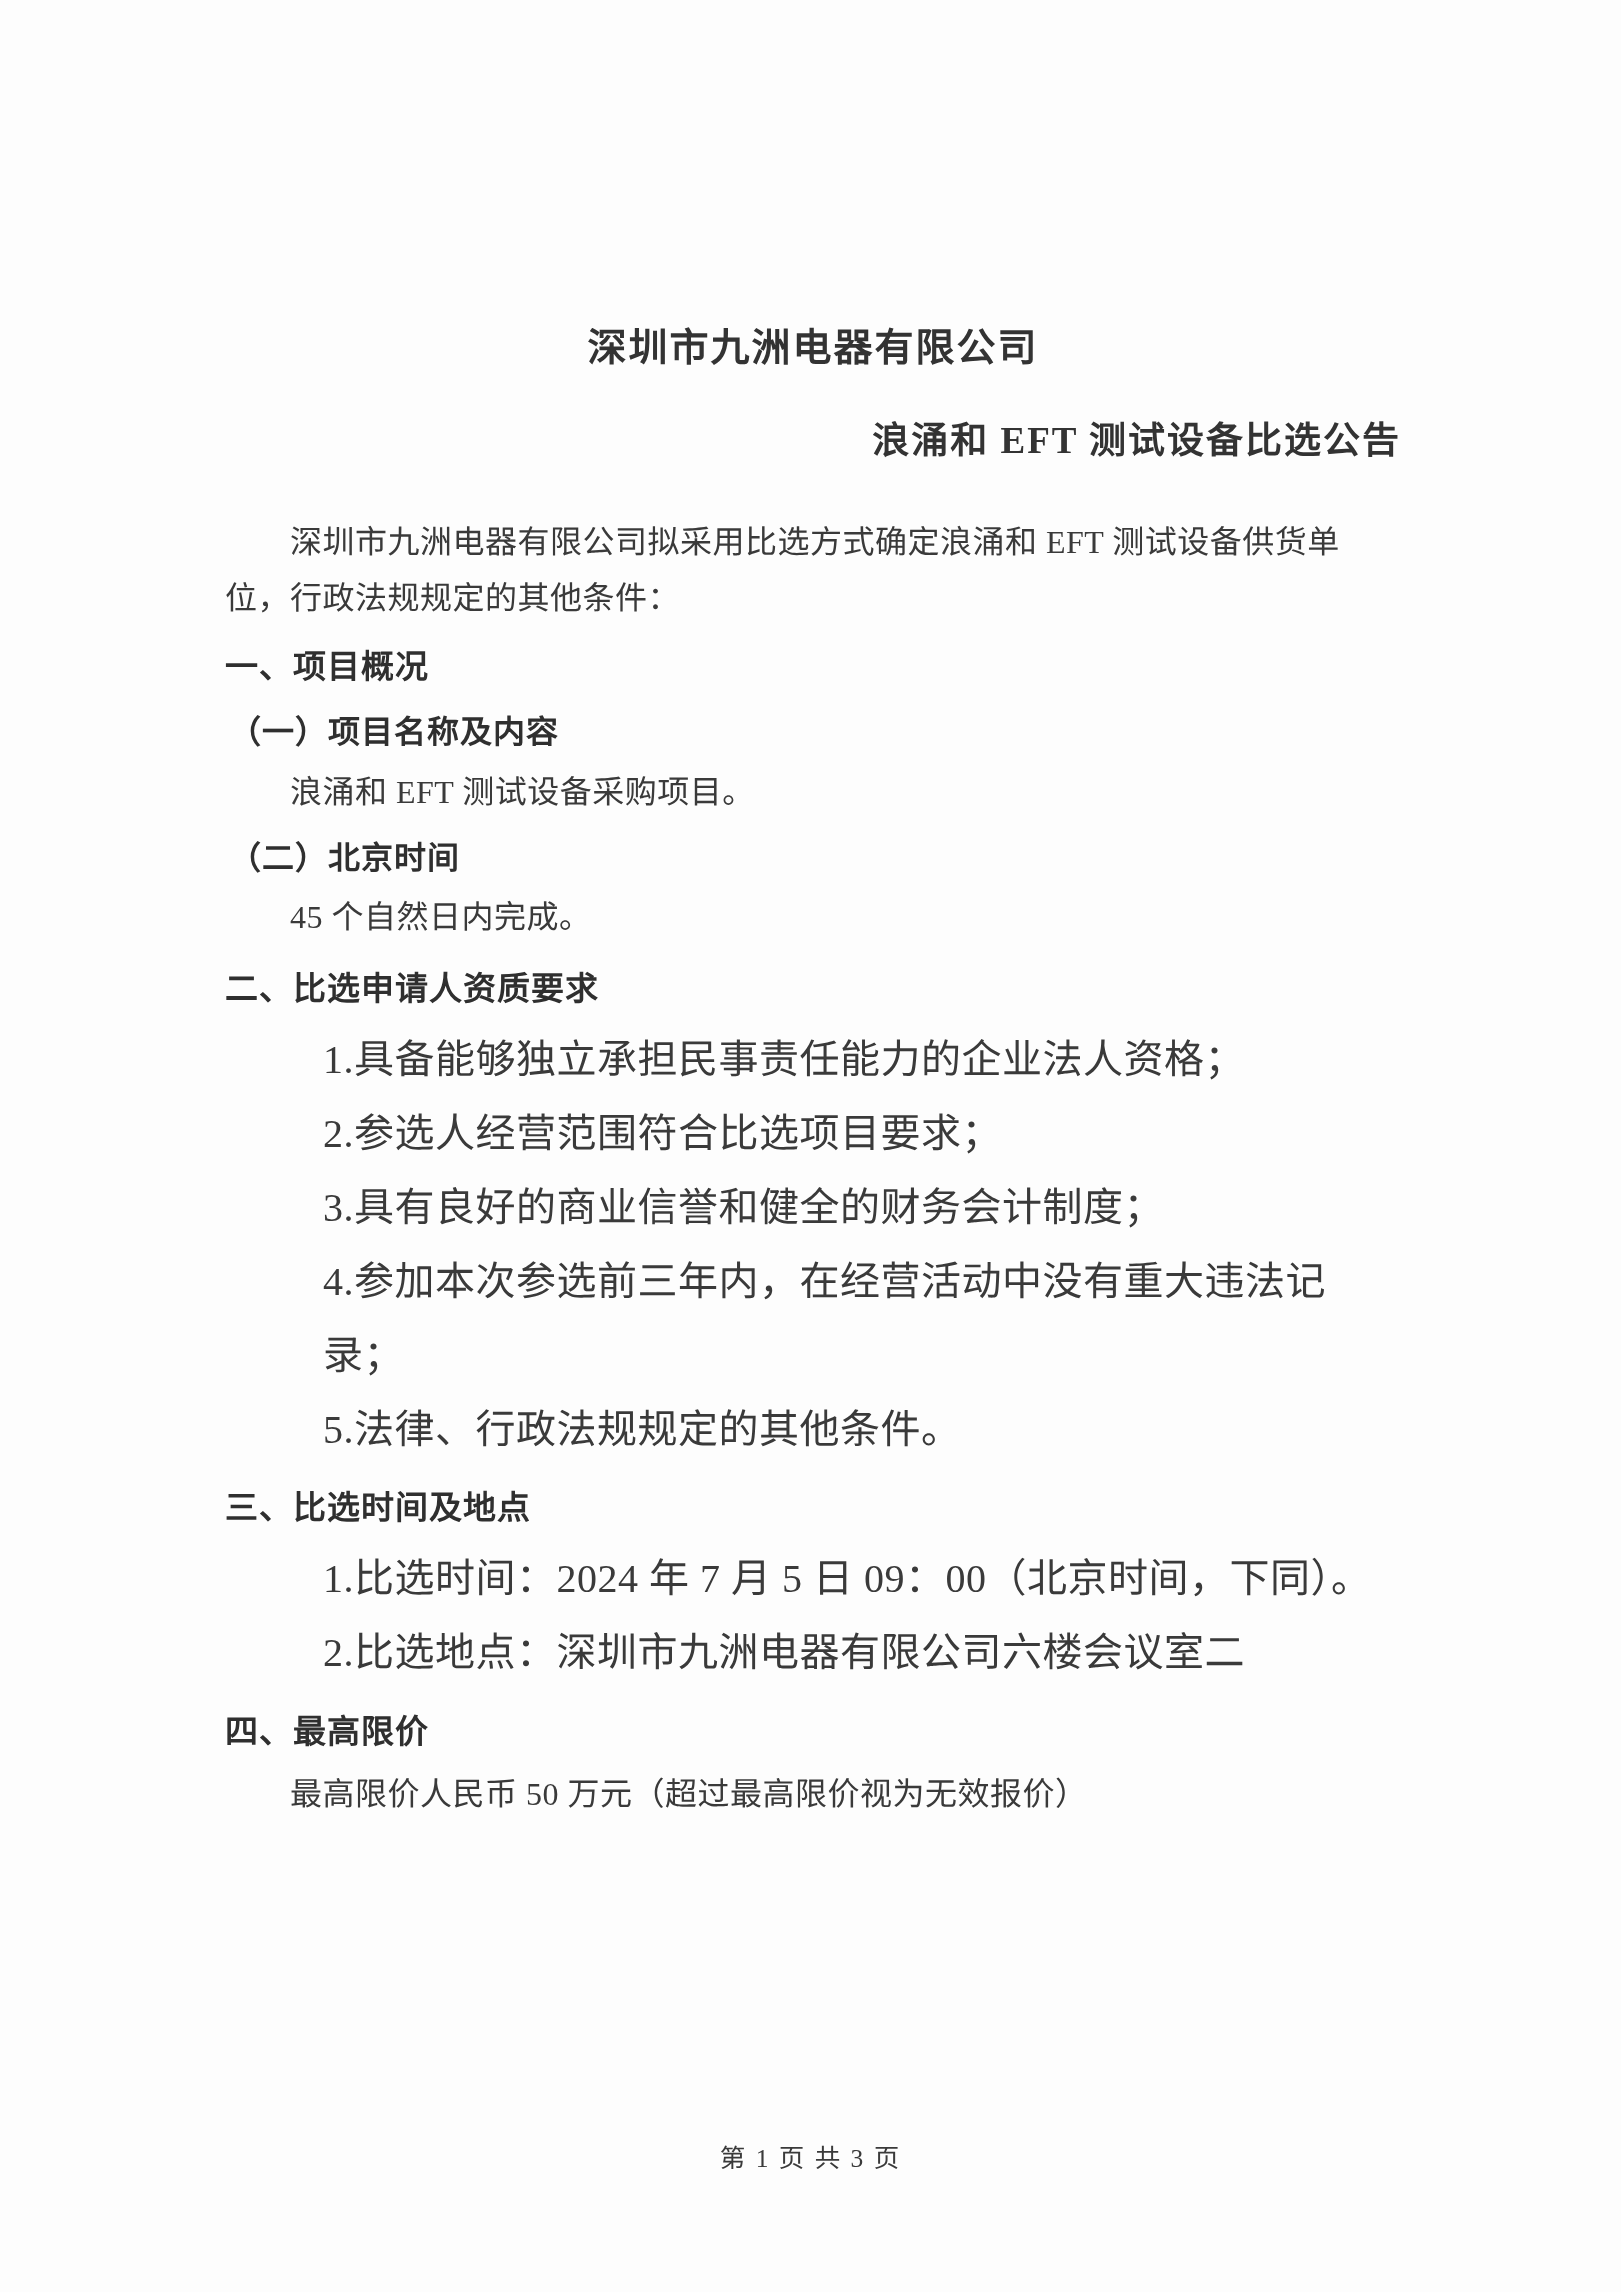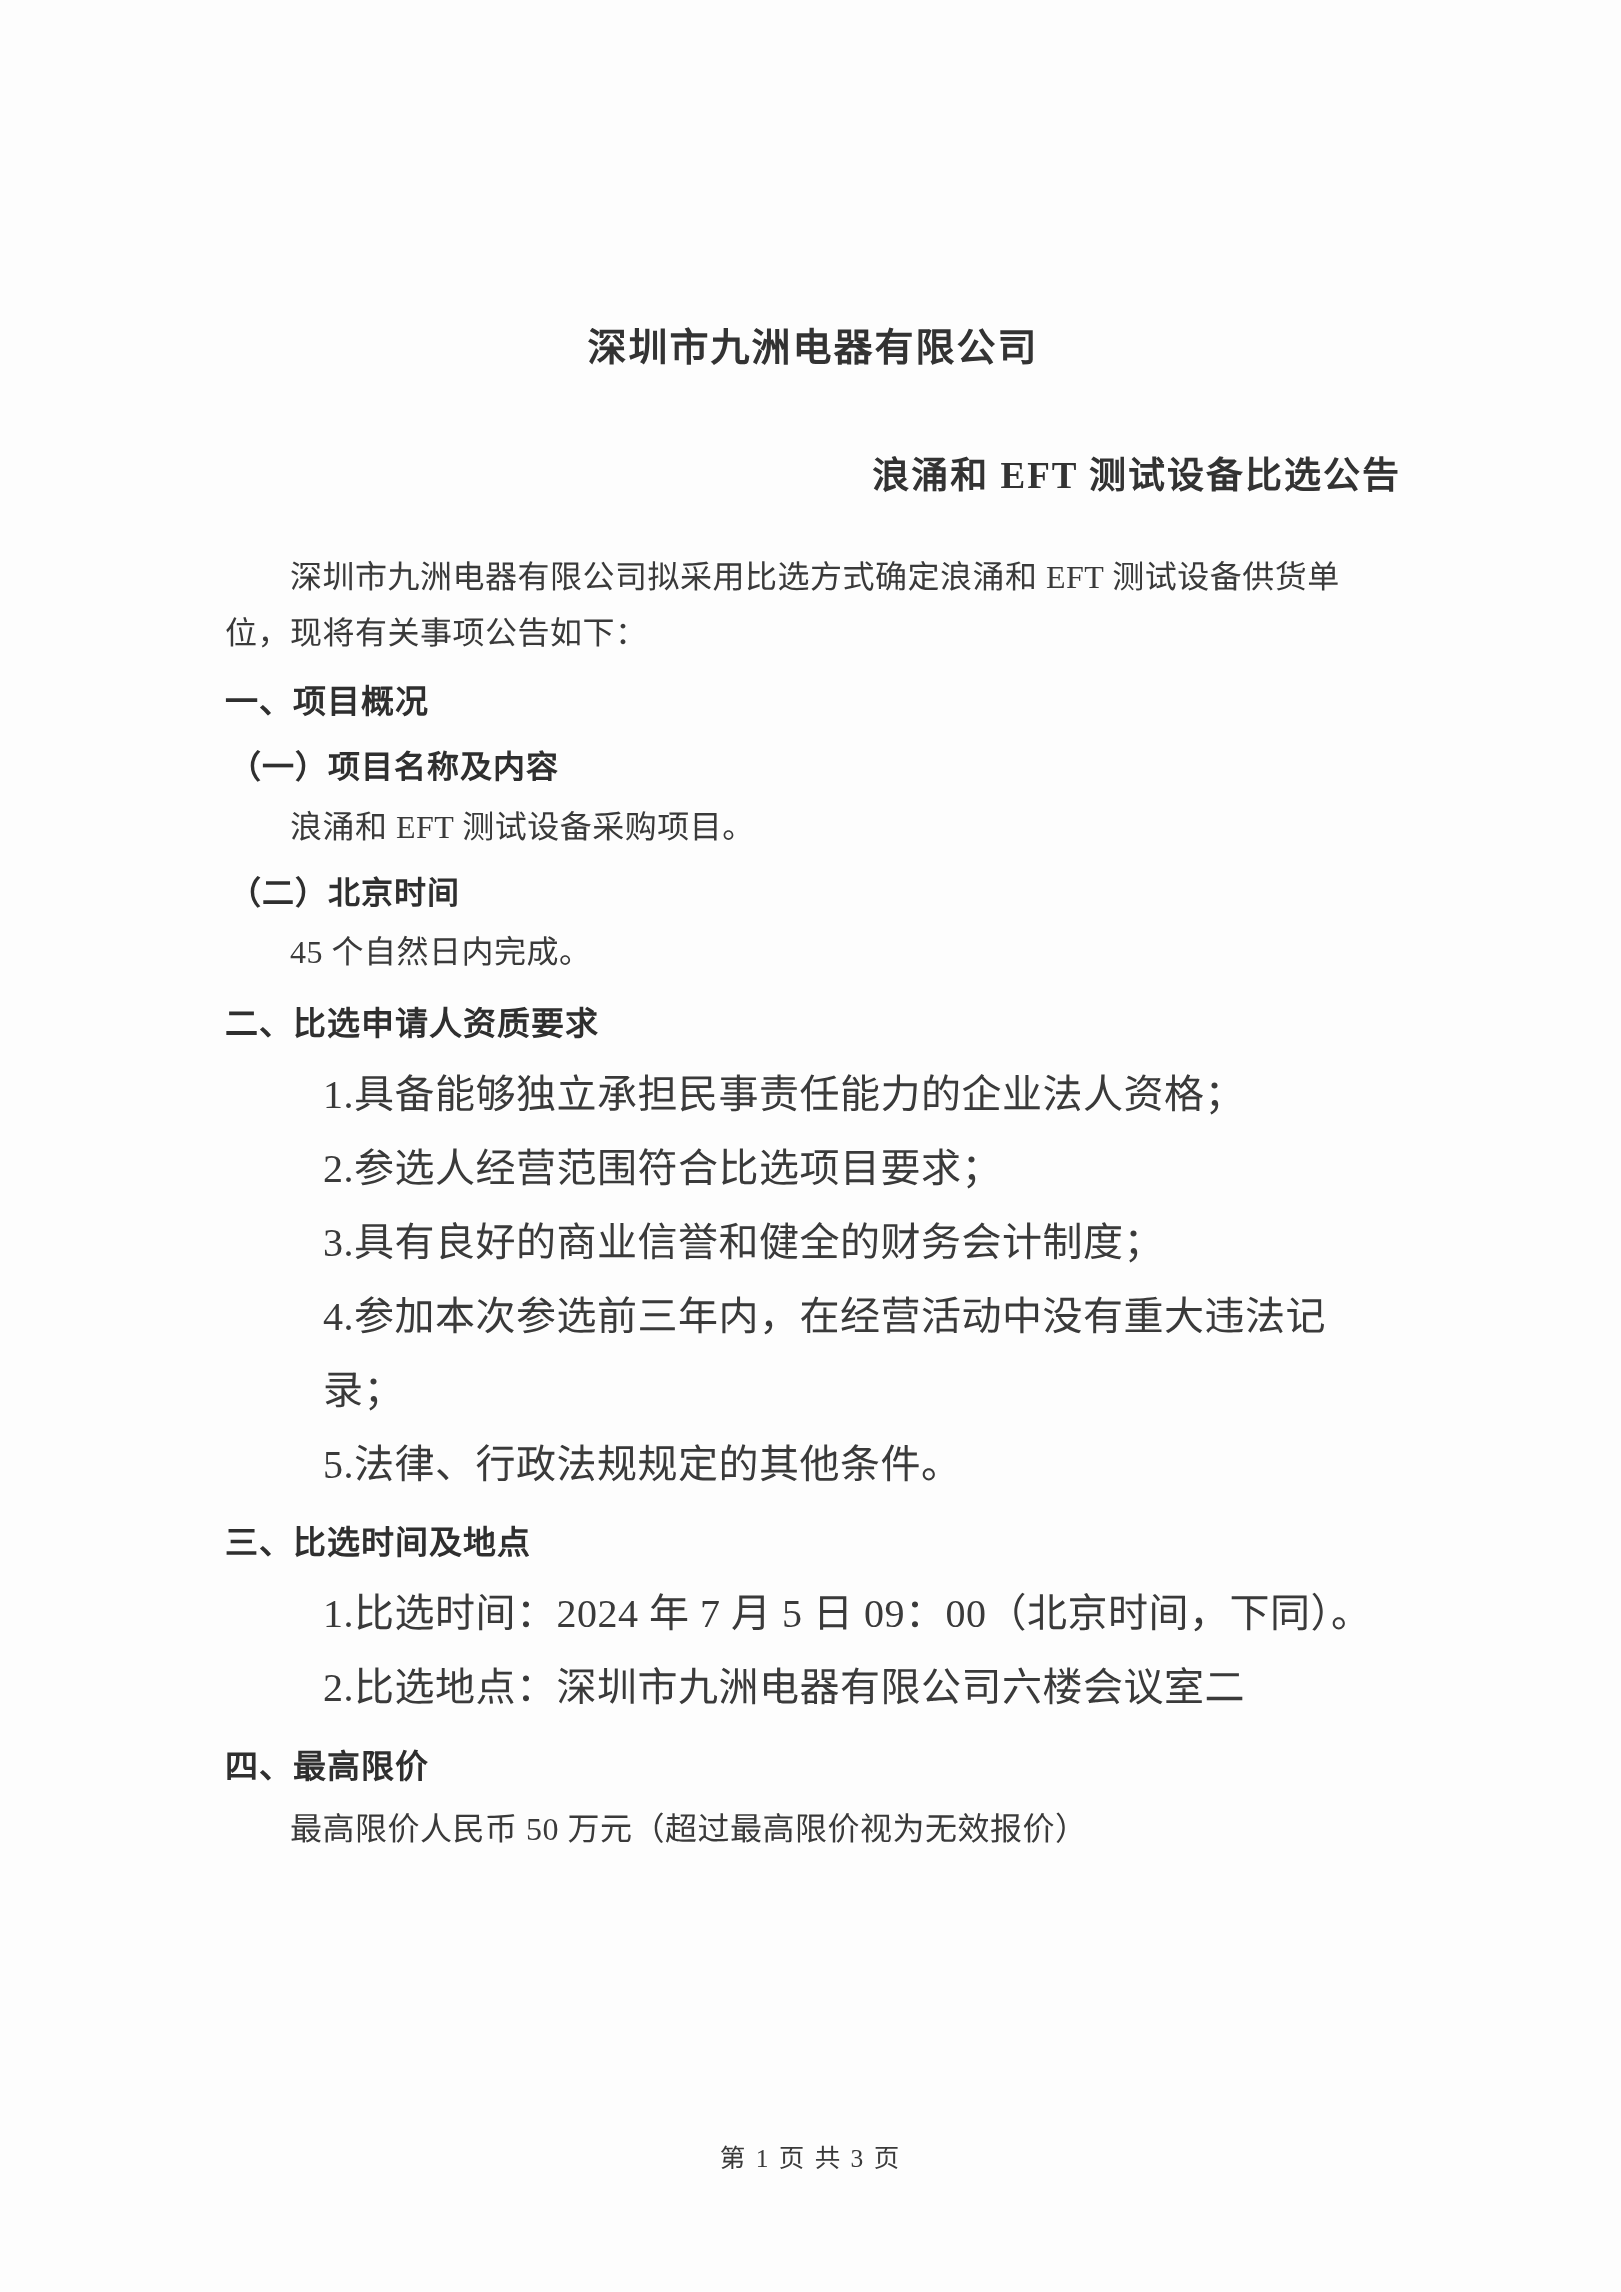--- a/index.html
+++ b/index.html
@@ -22,21 +22,21 @@
     left: 225px;
     top: 323px;
     width: 1176px;
   }
   .doc-title {
     text-align: center;
     font-size: 39px;
     font-weight: bold;
     letter-spacing: 2px;
     color: #333333;
-    margin: 0 0 78px 0;
+    margin: 0 0 43px 0;
     line-height: 1.3;
   }
   .doc-subtitle {
     text-align: right;
     font-size: 37px;
     font-weight: bold;
     letter-spacing: 2px;
     color: #333333;
     margin: 0 0 49px 0;
     line-height: 1.3;
@@ -95,21 +95,21 @@
 </style>
 </head>
 <body>
 
 <div class="page">
   <div class="content">
 
     <h1 class="doc-title">深圳市九洲电器有限公司</h1>
     <h2 class="doc-subtitle">浪涌和 EFT 测试设备比选公告</h2>
 
-    <p class="para">深圳市九洲电器有限公司拟采用比选方式确定浪涌和 EFT 测试设备供货单位，现将有关事项公告如下：</p>
+    <p class="para">深圳市九洲电器有限公司拟采用比选方式确定浪涌和 EFT 测试设备供货单位，行政法规规定的其他条件：</p>
 
     <p class="h1">一、项目概况</p>
     <p class="h2">（一）项目名称及内容</p>
     <p class="body-indent">浪涌和 EFT 测试设备采购项目。</p>
     <p class="h2">（二）北京时间</p>
     <p class="body-indent">45 个自然日内完成。</p>
 
     <p class="h1">二、比选申请人资质要求</p>
     <p class="list-item">1.具备能够独立承担民事责任能力的企业法人资格；</p>
     <p class="list-item">2.参选人经营范围符合比选项目要求；</p>

